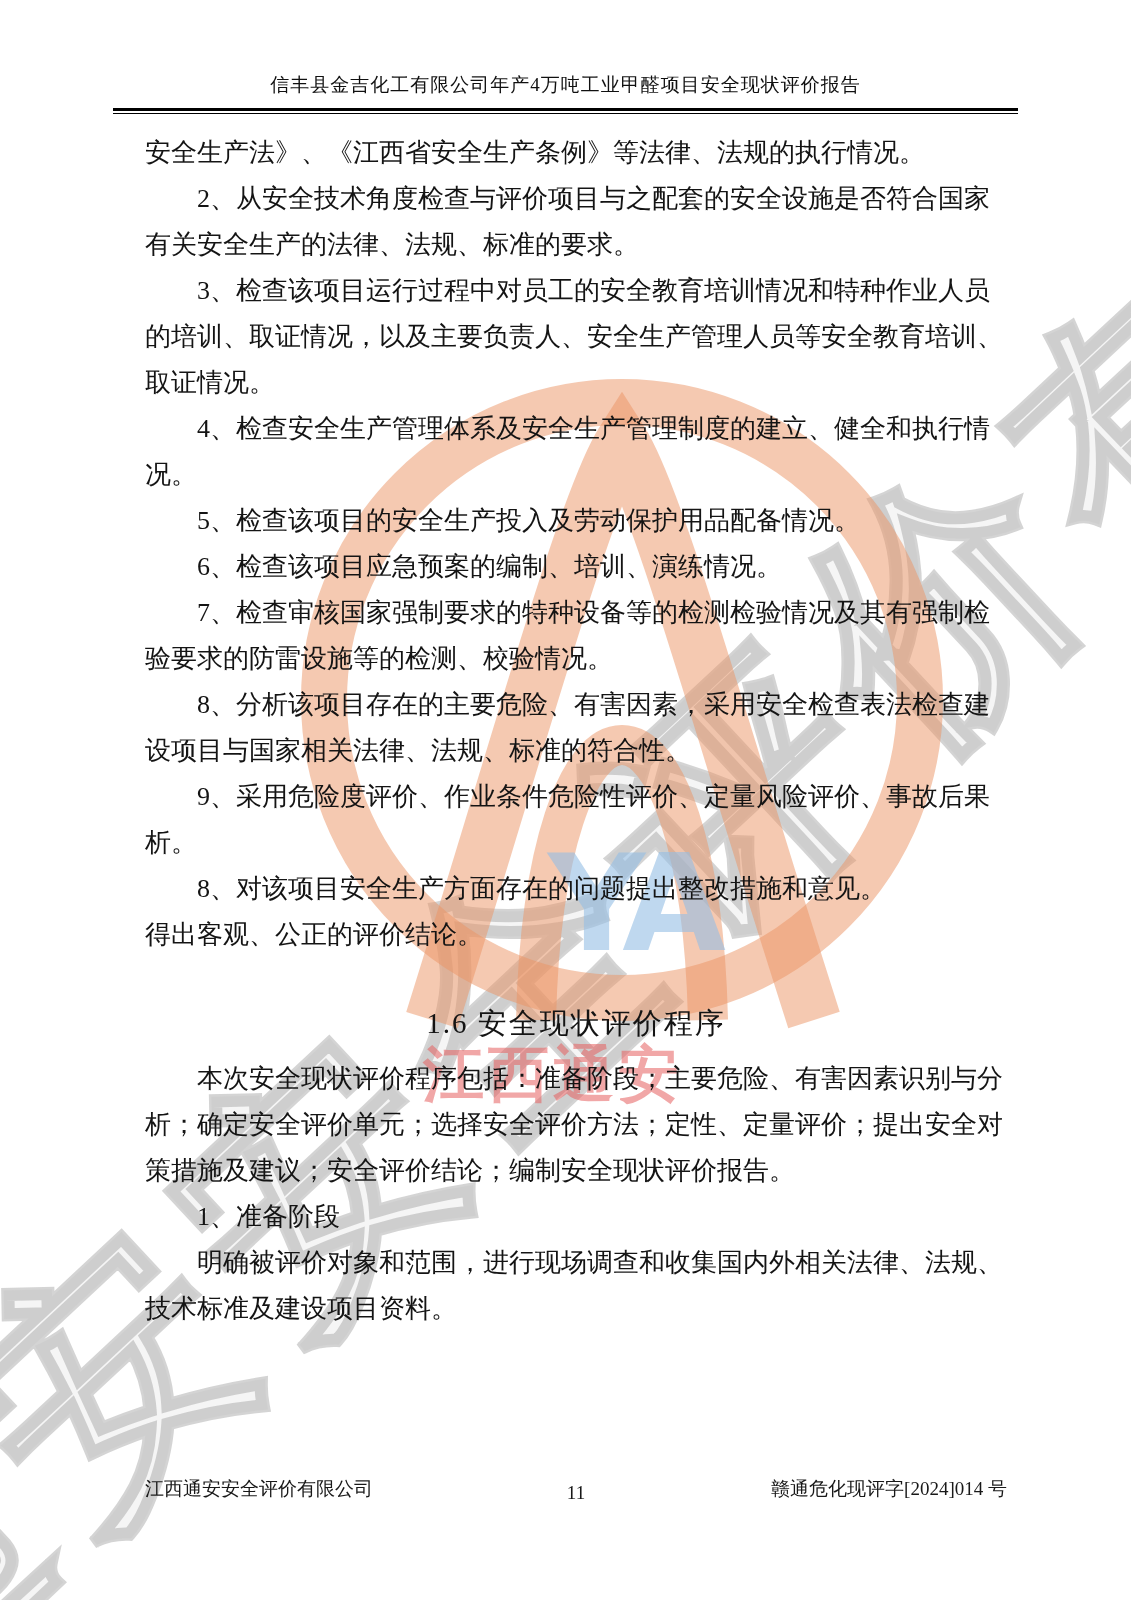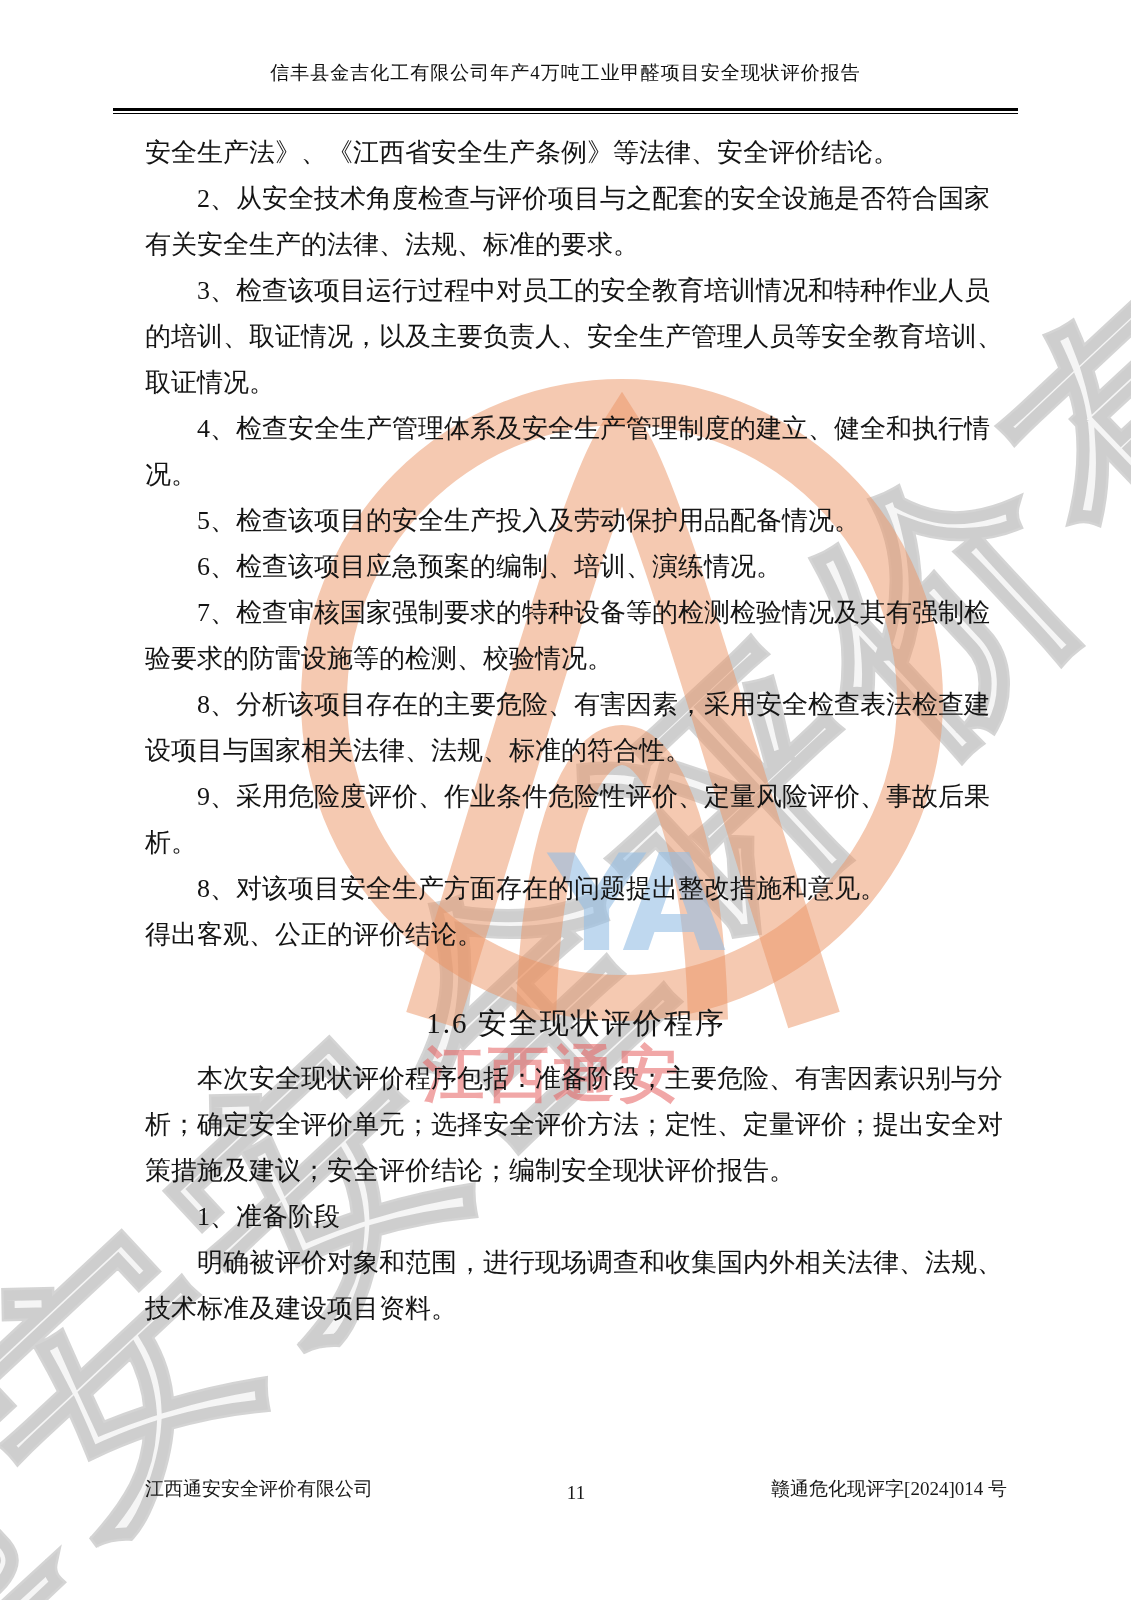--- a/index.html
+++ b/index.html
@@ -26,21 +26,21 @@
     color:var(--logo-blue,rgba(148,190,228,0.6));
     text-align:right;
   }
   .wm-stamp{
     top:1034px;left:423px;
     font-family:"DejaVu Sans","Liberation Sans",sans-serif;
     font-weight:bold;font-size:61px;letter-spacing:4px;
     color:var(--stamp-red,rgba(230,95,95,0.55));
   }
   .header-title{
-    position:absolute;top:60px;left:0;width:100%;
+    position:absolute;top:72px;left:0;width:100%;
     text-align:center;font-size:19px;letter-spacing:1px;color:#101010;
   }
   .header-rule{
     position:absolute;top:108px;left:113px;width:905px;height:2px;
     border-top:3px solid #000;border-bottom:1px solid #000;
   }
   .body{
     position:absolute;top:130px;left:145px;width:862px;
     font-size:26px;
   }
@@ -75,21 +75,21 @@
 
   <div class="wm wm-ya">YA</div>
 
   <div class="wm wm-stamp">江西通安</div>
 
   <div class="header-title">信丰县金吉化工有限公司年产4万吨工业甲醛项目安全现状评价报告</div>
   <div class="header-rule"></div>
 
   <div class="body">
     <div id="lines-before">
-        <div class="line">安全生产法》、《江西省安全生产条例》等法律、安全评价结论。</div>
+        <div class="line">安全生产法》、《江西省安全生产条例》等法律、法规的执行情况。</div>
         <div class="line indent">2、从安全技术角度检查与评价项目与之配套的安全设施是否符合国家</div>
         <div class="line">有关安全生产的法律、法规、标准的要求。</div>
         <div class="line indent">3、检查该项目运行过程中对员工的安全教育培训情况和特种作业人员</div>
         <div class="line">的培训、取证情况，以及主要负责人、安全生产管理人员等安全教育培训、</div>
         <div class="line">取证情况。</div>
         <div class="line indent">4、检查安全生产管理体系及安全生产管理制度的建立、健全和执行情</div>
         <div class="line">况。</div>
         <div class="line indent">5、检查该项目的安全生产投入及劳动保护用品配备情况。</div>
         <div class="line indent">6、检查该项目应急预案的编制、培训、演练情况。</div>
         <div class="line indent">7、检查审核国家强制要求的特种设备等的检测检验情况及其有强制检</div>

